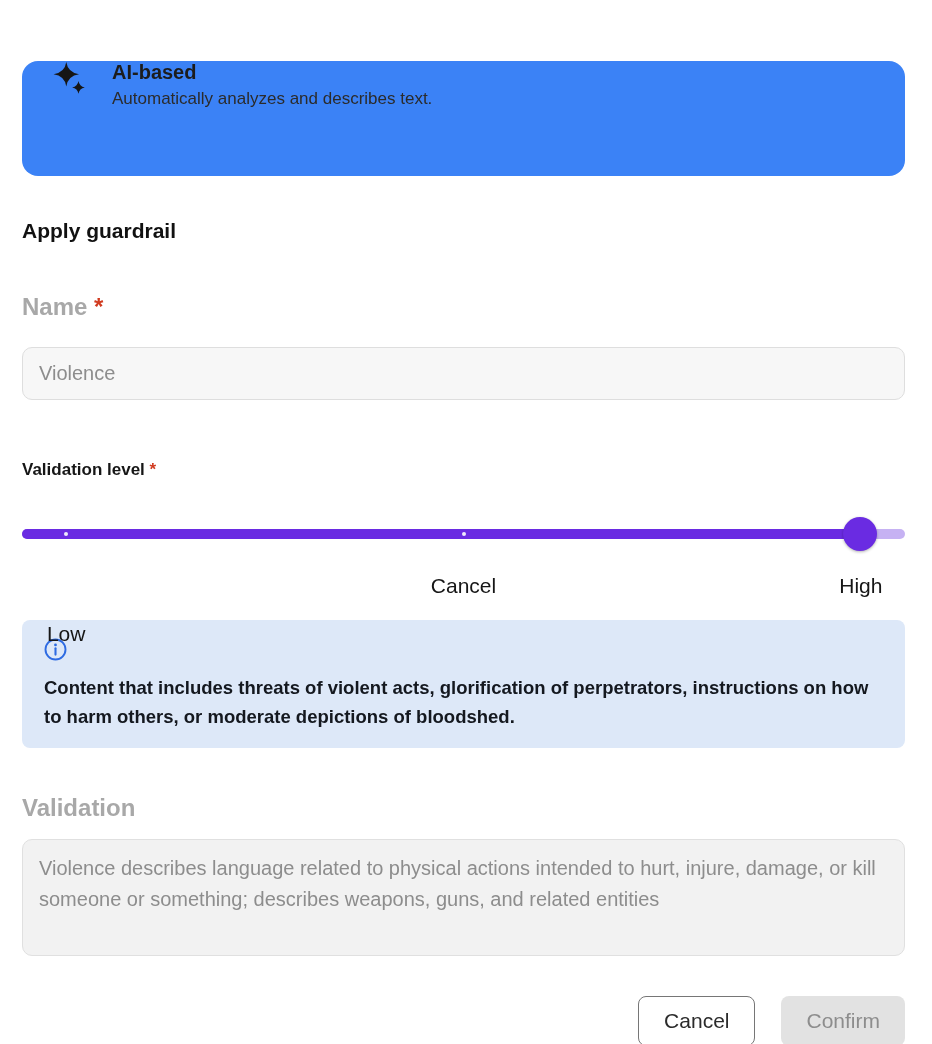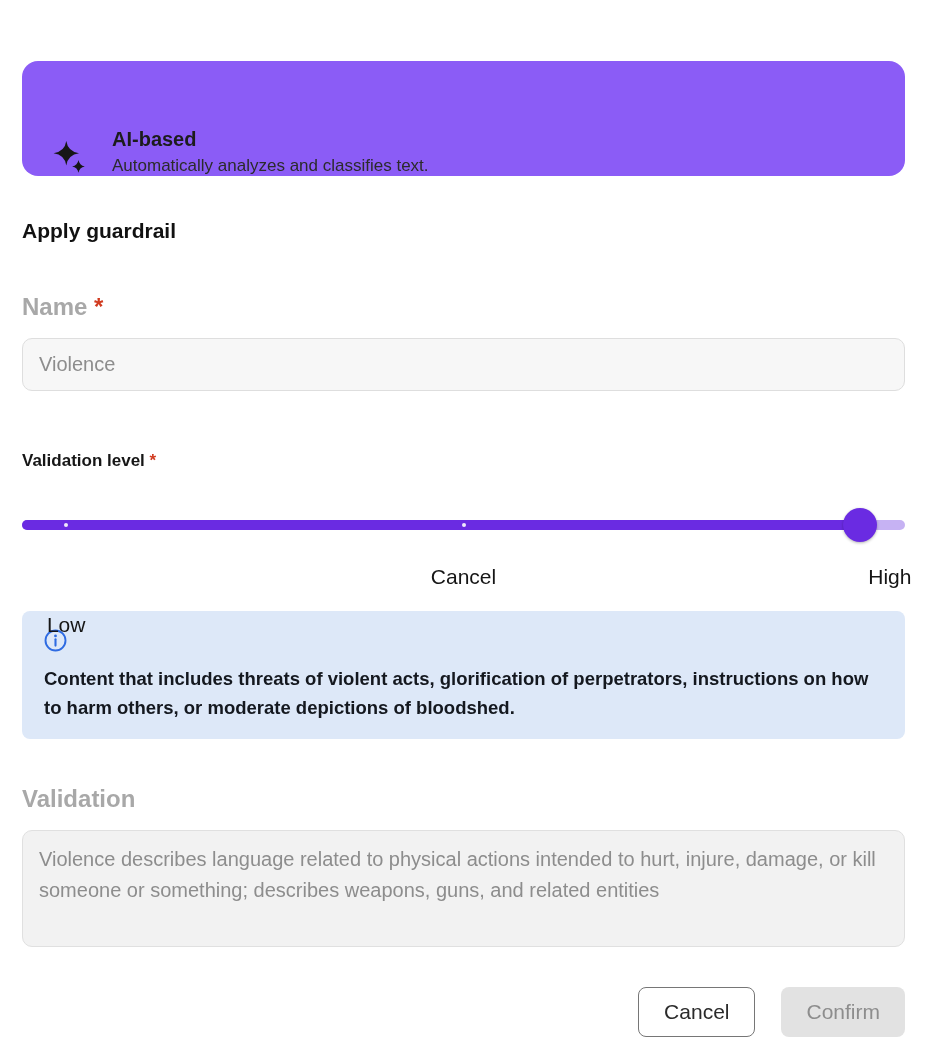--- a/index.html
+++ b/index.html
@@ -12,22 +12,22 @@
   }
   .modal { padding: 26px 27px 0 22px; width: 932px; }
 
   
   .modal-header { display: flex; justify-content: space-between; align-items: flex-start; }
   .modal-title { font-size: 25px; font-weight: 700; color: #1f1f1f; letter-spacing: .2px; }
   .close-btn { background: none; border: none; cursor: pointer; padding: 4px; margin-top: 2px; line-height: 0; }
 
   
   .type-card {
-    margin-top: 35px; height: 115px; background: #8b5cf6;
-    border-radius: 16px; display: flex; align-items: flex-end;
+    margin-top: 35px; height: 115px; background: #3b82f6;
+    border-radius: 16px; display: flex; align-items: flex-start;
     padding-left: 31px; gap: 25px;
   }
   .type-card-title { font-size: 20px; font-weight: 700; color: #1c1c1c; margin-bottom: 5px; }
   .type-card-desc { font-size: 17px; color: #2b2b2b; }
 
   
   .apply-label { margin-top: 43px; font-size: 21px; font-weight: 700; color: #111; }
   .toggle-row { margin-top: 21px; display: flex; align-items: center; gap: 15px; }
   .toggle {
     width: 60px; height: 32px; border-radius: 16px; background: #a8a8a8;
@@ -41,21 +41,21 @@
 
   
   .field-label { font-size: 24px; font-weight: 700; }
   .label-muted { color: #a8a8a8; }
   .label-dark { color: #161616; font-size: 17px; }
   .req { color: #d13b20; font-weight: 700; }
 
   
   .name-label { margin-top: 50px; }
   .text-input {
-    margin-top: 17px; width: 883px; height: 53px;
+    margin-top: 26px; width: 883px; height: 53px;
     background: #f7f7f7; border: 1px solid #dedede; border-radius: 10px;
     font-family: "Liberation Sans", sans-serif;
     font-size: 20px; color: #8d8d8d; padding: 0 16px; outline: none;
   }
 
   
   .validation-label { margin-top: 60px; }
   .slider { margin-top: 37px; position: relative; width: 883px; height: 34px; }
   .slider-track {
     position: absolute; top: 12px; left: 0; width: 100%; height: 10px;
@@ -71,21 +71,21 @@
   }
   .dot-low { left: 5%; }
   .dot-medium { left: 50%; }
   .slider-knob {
     position: absolute; top: 0; left: 94.9%; transform: translateX(-50%);
     width: 34px; height: 34px; border-radius: 50%; background: #6a2be2;
     box-shadow: 0 1px 3px rgba(0,0,0,.3); cursor: pointer;
   }
   .slider-labels { position: relative; width: 883px; height: 26px; margin-top: 23px; }
   .slider-label-item { position: absolute; transform: translateX(-50%); font-size: 21px; color: #161616; white-space: nowrap; }
-  .lbl-low { left: 5%; margin-top: 48px; } .lbl-medium { left: 50%; } .lbl-high { left: 95%; margin-left: 29px; }
+  .lbl-low { left: 5%; margin-top: 48px; } .lbl-medium { left: 50%; } .lbl-high { left: 95%; }
 
   
   .info-alert {
     margin-top: 20px; width: 883px; background: #dde8f8; border-radius: 8px;
     padding: 15px 22px 17px 22px; display: flex; gap: 12px; align-items: flex-start; flex-direction: column;
   }
   .info-icon-wrap { flex: 0 0 auto; margin-top: 3px; line-height: 0; }
   .info-alert-text { font-size: 18.5px; font-weight: 600; line-height: 29px; color: #14181f; }
 
   
@@ -115,21 +115,21 @@
 
   <div class="type-card">
     <span style="line-height:0;">
       <svg width="34" height="36" viewBox="0 0 32 34">
         <path d="M12.5 1 Q14 11 24.5 12.5 Q14 14 12.5 24 Q11 14 0.5 12.5 Q11 11 12.5 1 Z" fill="#161616"></path>
         <path d="M24 19 Q24.8 24.2 30 25 Q24.8 25.8 24 31 Q23.2 25.8 18 25 Q23.2 24.2 24 19 Z" fill="#161616"></path>
       </svg>
     </span>
     <div>
       <div class="type-card-title">AI-based</div>
-      <div class="type-card-desc">Automatically analyzes and classifies text.</div>
+      <div class="type-card-desc">Automatically analyzes and describes text.</div>
     </div>
   </div>
 
   <div class="apply-label">Apply guardrail</div>
 
 
   <div class="field-label label-muted name-label">
     <span>Name</span>
     <span class="req">*</span>
   </div>

